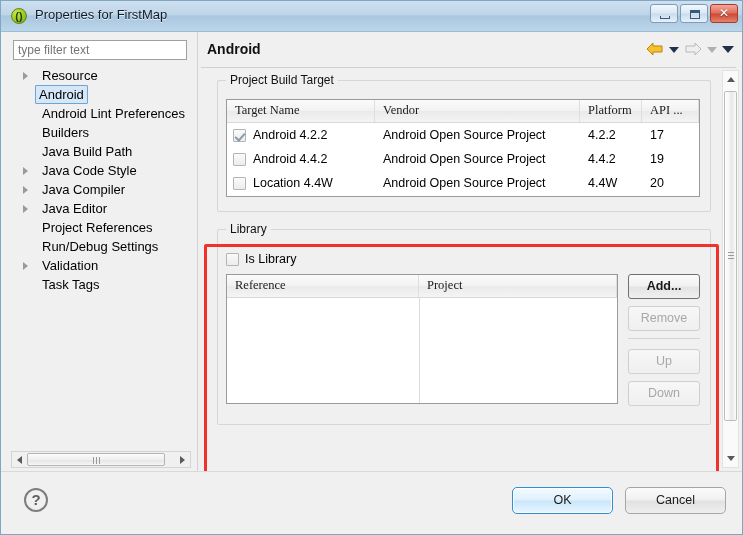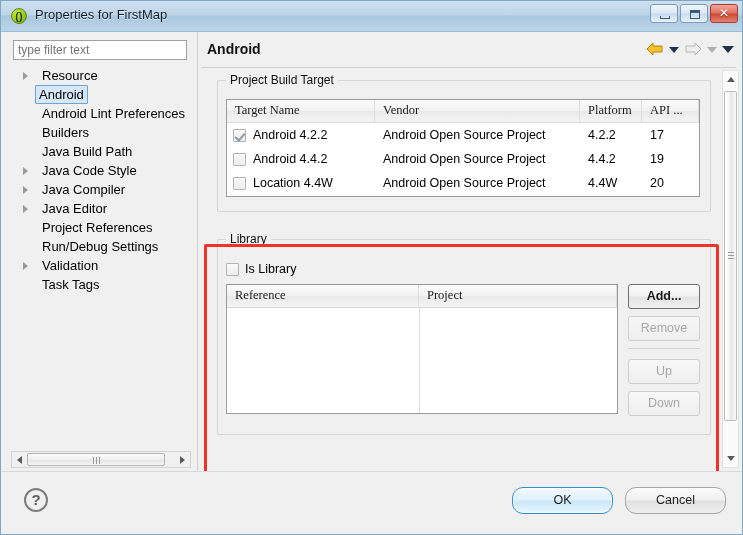--- a/index.html
+++ b/index.html
@@ -92,21 +92,21 @@
   .chev{width:0;height:0;border-left:5px solid transparent;border-right:5px solid transparent;border-top:6px solid #20324a;}
   .chev.big{border-left-width:6px;border-right-width:6px;border-top-width:7px;}
   .head-sep{position:absolute;left:2px;right:6px;top:35px;height:1px;background:#d0d0d0;}
   .panel-body{position:absolute;left:2px;top:36px;right:0;bottom:0;overflow:hidden;}
   
   .group{position:absolute;border:1px solid #d6d6d6;border-radius:2px;}
   .group > legend, .group-title{
     position:absolute;top:-8px;left:8px;background:#f0f0f0;padding:0 4px;font-size:12px;color:#111;
   }
   #grp-build{left:16px;top:12px;width:492px;height:130px;}
-  #grp-lib{left:16px;top:171px;width:492px;height:194px;}
+  #grp-lib{left:16px;top:161px;width:492px;height:194px;}
   
   .tbl{position:absolute;background:#fff;border:1px solid #9a9a9a;box-sizing:border-box;overflow:hidden;}
   #tbl-target{left:8px;top:18px;width:474px;height:98px;}
   #tbl-ref{left:8px;top:44px;width:392px;height:130px;}
   .thead{display:flex;height:22px;background:linear-gradient(to bottom,#fbfbfb 0%,#f2f2f2 48%,#eaeaea 52%,#f4f4f4 100%);border-bottom:1px solid #d8d8d8;}
   .th{
     box-sizing:border-box;border-right:1px solid #dedede;padding-left:8px;
     line-height:21px;font-size:12.5px;color:#1a1a1a;white-space:nowrap;overflow:hidden;font-family:Liberation Serif, serif;
   }
   .trow{display:flex;height:24px;}
@@ -153,21 +153,21 @@
   .annot{position:absolute;border:3px solid #f0322a;border-radius:2px;pointer-events:none;}
   
   .footer{position:absolute;left:0;right:0;bottom:0;height:62px;background:#f0f0f0;border-top:1px solid #d9d9d9;}
   .help{
     position:absolute;left:23px;top:16px;width:24px;height:24px;border-radius:50%;
     border:2px solid #7d7d7d;box-sizing:border-box;color:#5d5d5d;
     font-size:15px;line-height:20px;text-align:center;font-weight:bold;
   }
   .foot-btns{position:absolute;right:16px;top:15px;display:flex;gap:12px;}
   .dlgbtn{
-    width:101px;height:27px;box-sizing:border-box;border-radius:11px;
+    width:101px;height:27px;box-sizing:border-box;border-radius:5px;
     font-family:inherit;font-size:12.5px;color:#1b1b1b;text-align:center;line-height:25px;
     border:1px solid #a6a6a6;
     background:linear-gradient(to bottom,#fbfbfb 0%,#f0f0f0 48%,#e1e1e1 52%,#efefef 100%);
   }
   .dlgbtn.default{
     border:1px solid #2f8fd4;
     background:linear-gradient(to bottom,#f3fbff 0%,#dff0fc 48%,#c9e6fa 52%,#eaf7ff 100%);
     box-shadow:inset 0 0 0 1px #ffffff;
   }
 </style>

